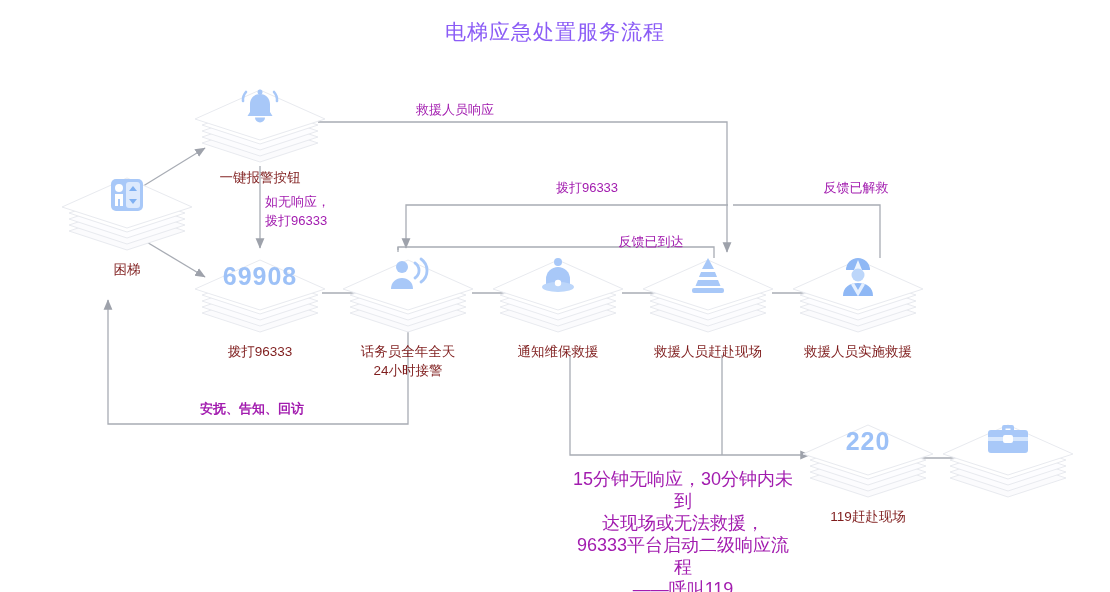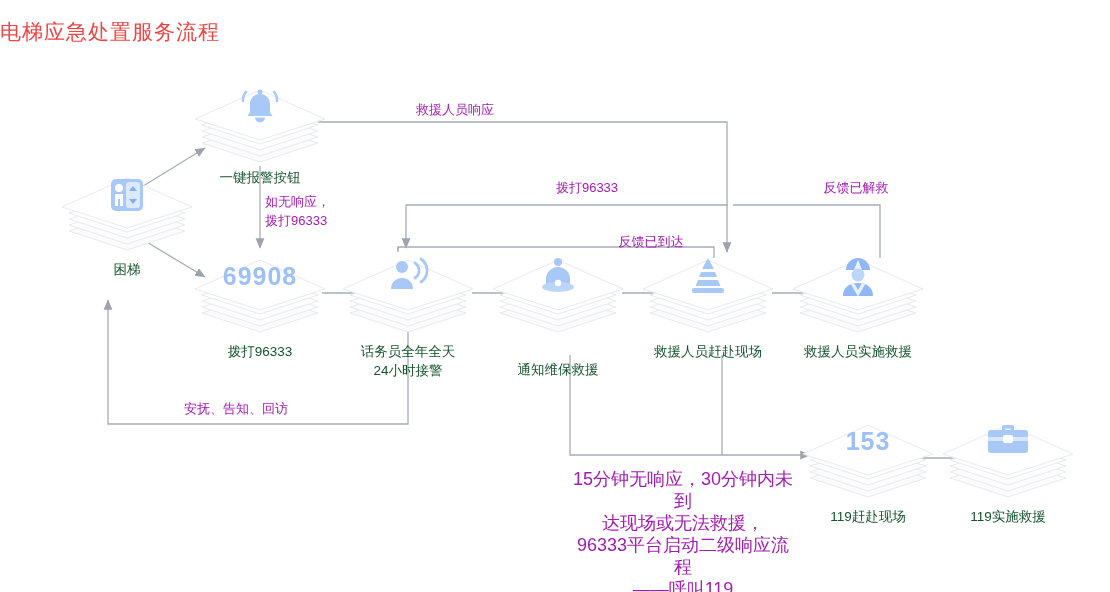--- a/index.html
+++ b/index.html
@@ -6,22 +6,22 @@
   html, body {
     width: 1110px; height: 592px;
     background: #ffffff;
     font-family: "Liberation Sans", "DejaVu Sans", sans-serif;
     overflow: hidden;
   }
   #stage { position: relative; width: 1110px; height: 592px; }
 
   #page-title {
     position: absolute; left:0; top: 18px; width: 1110px;
-    text-align: left;
-    font-size: 21px; color: #ef4444; letter-spacing: 1px;
+    text-align: center;
+    font-size: 21px; color: #8b5cf6; letter-spacing: 1px;
     font-weight: 400;
   }
 
   
   #edges { position:absolute; left:0; top:0; width:1110px; height:592px; }
 
   
   .node { position: absolute; width: 150px; }
   .plate-wrap {
     position: relative; width: 150px; height: 86px;
@@ -39,21 +39,21 @@
   .node-num {
     position:absolute; left:0; width:150px; top:8px;
     text-align:center;
     font-size: 25px; font-weight: 700; color: #9dc1f7;
     letter-spacing: 1px;
     font-family: "Liberation Sans", sans-serif;
   }
   .node-label {
     position: absolute; left: -20px; width: 190px;
     text-align: center;
-    font-size: 13.5px; color: #14532d; line-height: 19px;
+    font-size: 13.5px; color: #7f1d1d; line-height: 19px;
     white-space: pre-line;
   }
 
   .edge-label {
     position: absolute;
     font-size: 13px; color: #a21caf; line-height: 19px;
     white-space: pre-line; text-align: center;
   }
   .edge-label.small { font-size: 18px; }
 </style>
@@ -219,21 +219,21 @@
       </div>
       <div class="node-icon">
         <svg width="40" height="42" viewBox="0 0 40 42">
           <rect x="16" y="2" width="8" height="8" rx="4" fill="#a8c8f8"></rect>
           <path d="M8,30 v-7 a12,12 0 0 1 24,0 v7 z" fill="#a8c8f8"></path>
           <ellipse cx="20" cy="31" rx="16" ry="5" fill="#bcd6fa"></ellipse>
           <circle cx="20" cy="27" r="3.2" fill="#ffffff"></circle>
         </svg>
       </div>
     </div>
-    <div class="node-label" style="top:92px;margin-top:18px;">通知维保救援</div>
+    <div class="node-label" style="top:92px;">通知维保救援</div>
   </div>
 
   <div class="node" style="left:783px; top:250px;">
     <div class="plate-wrap">
       <div class="iso">
         <svg width="150" height="86" viewBox="0 0 150 86">
           <g stroke="#e8eaef" stroke-width="1" fill="#ffffff">
             <path d="M75,44 L133,63 L75,82 L17,63 z" fill="#fbfbfd"></path>
             <path d="M75,38 L133,57 L75,76 L17,57 z" fill="#fcfcfe"></path>
             <path d="M75,32 L133,51 L75,70 L17,51 z" fill="#fdfdff"></path>
@@ -286,21 +286,21 @@
         <svg width="150" height="86" viewBox="0 0 150 86">
           <g stroke="#e8eaef" stroke-width="1" fill="#ffffff">
             <path d="M75,44 L133,63 L75,82 L17,63 z" fill="#fbfbfd"></path>
             <path d="M75,38 L133,57 L75,76 L17,57 z" fill="#fcfcfe"></path>
             <path d="M75,32 L133,51 L75,70 L17,51 z" fill="#fdfdff"></path>
             <path d="M75,26 L133,45 L75,64 L17,45 z" fill="#ffffff"></path>
             <path d="M75,10 L140,39 L75,60 L10,39 z" fill="#ffffff"></path>
           </g>
         </svg>
       </div>
-      <div class="node-num" style="top:12px;">153</div>
+      <div class="node-num" style="top:12px;">220</div>
     </div>
     <div class="node-label" style="top:92px;">119赶赴现场</div>
   </div>
 
   <div class="node" style="left:933px; top:415px;">
     <div class="plate-wrap">
       <div class="iso">
         <svg width="150" height="86" viewBox="0 0 150 86">
           <g stroke="#e8eaef" stroke-width="1" fill="#ffffff">
             <path d="M75,44 L133,63 L75,82 L17,63 z" fill="#fbfbfd"></path>
@@ -313,28 +313,27 @@
       </div>
       <div class="node-icon">
         <svg width="48" height="40" viewBox="0 0 48 40">
           <path d="M18,9 v-3 a2,2 0 0 1 2,-2 h8 a2,2 0 0 1 2,2 v3 h-3.5 v-1.5 h-5 V9 z" fill="#a8c8f8"></path>
           <rect x="4" y="9" width="40" height="23" rx="3" fill="#a8c8f8"></rect>
           <rect x="4" y="16" width="40" height="4" fill="#d7e7fd"></rect>
           <rect x="19" y="14" width="10" height="8" rx="2" fill="#ffffff"></rect>
         </svg>
       </div>
     </div>
-    <div class="node-label" style="top:92px;">119实施救援</div>
   </div>
 
   <div class="edge-label" style="left:395px; top:100px; width:120px;">救援人员响应</div>
   <div class="edge-label" style="left:265px; top:192px; width:110px; text-align:left;">如无响应，
 拨打96333</div>
   <div class="edge-label" style="left:532px; top:178px; width:110px;">拨打96333</div>
   <div class="edge-label" style="left:806px; top:178px; width:100px;">反馈已解救</div>
   <div class="edge-label" style="left:601px; top:232px; width:100px;">反馈已到达</div>
-  <div class="edge-label" style="left:156px; top:399px; width:160px;">安抚、告知、回访</div>
+  <div class="edge-label" style="left:172px; top:399px; width:160px;font-weight:bold;">安抚、告知、回访</div>
   <div class="edge-label small" style="left:568px; top:468px; width:230px; line-height:22px;">15分钟无响应，30分钟内未到
 达现场或无法救援，
 96333平台启动二级响应流程
 ——呼叫119</div>
 
 </div>
 
 </body></html>

